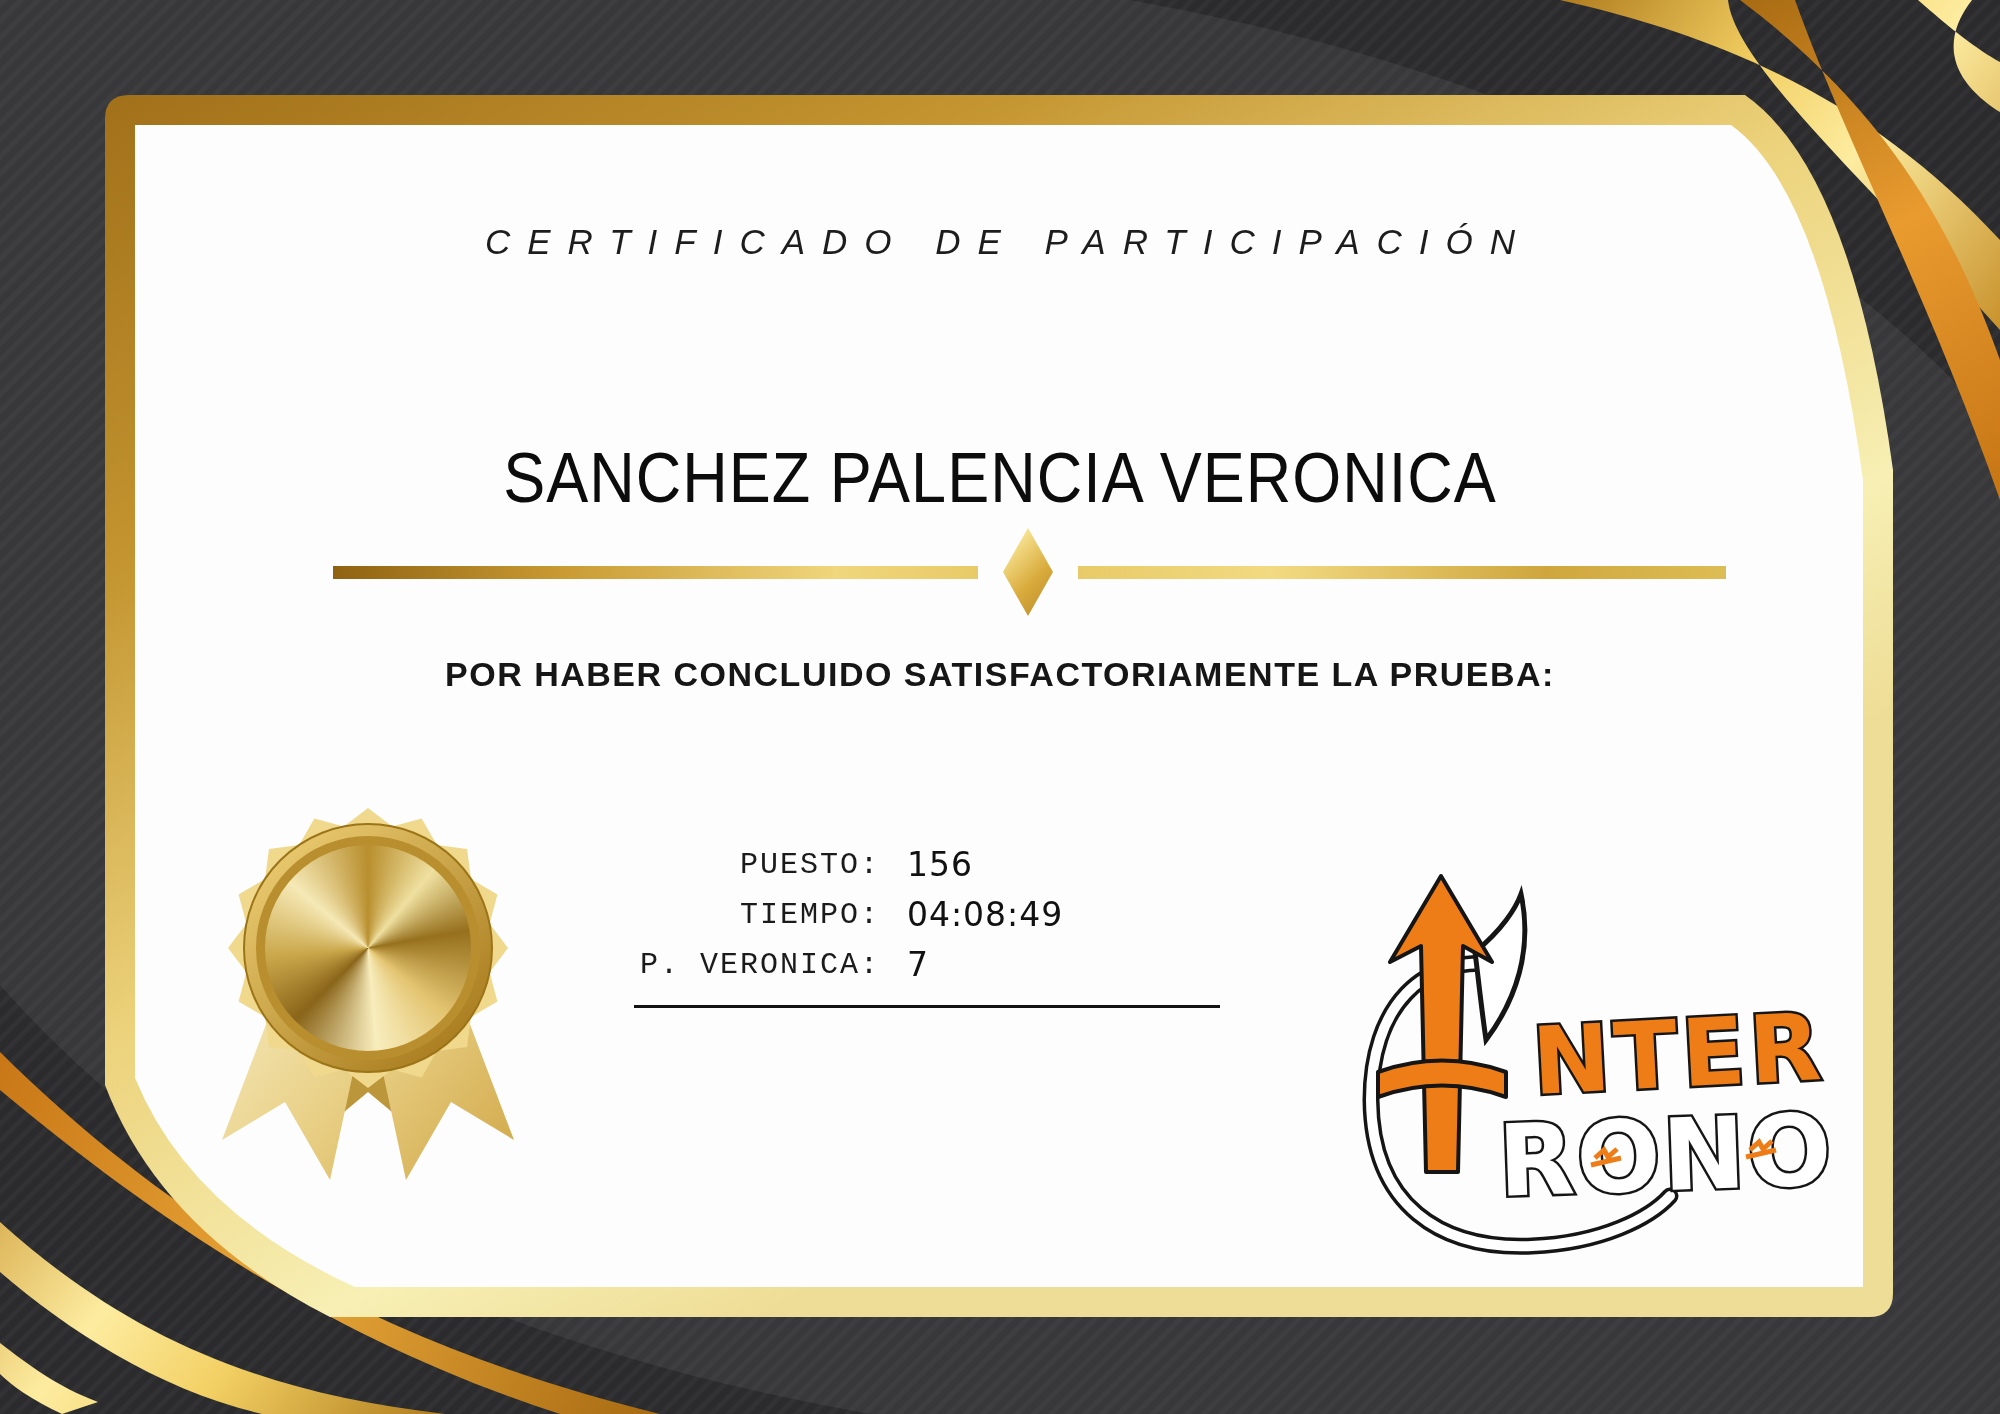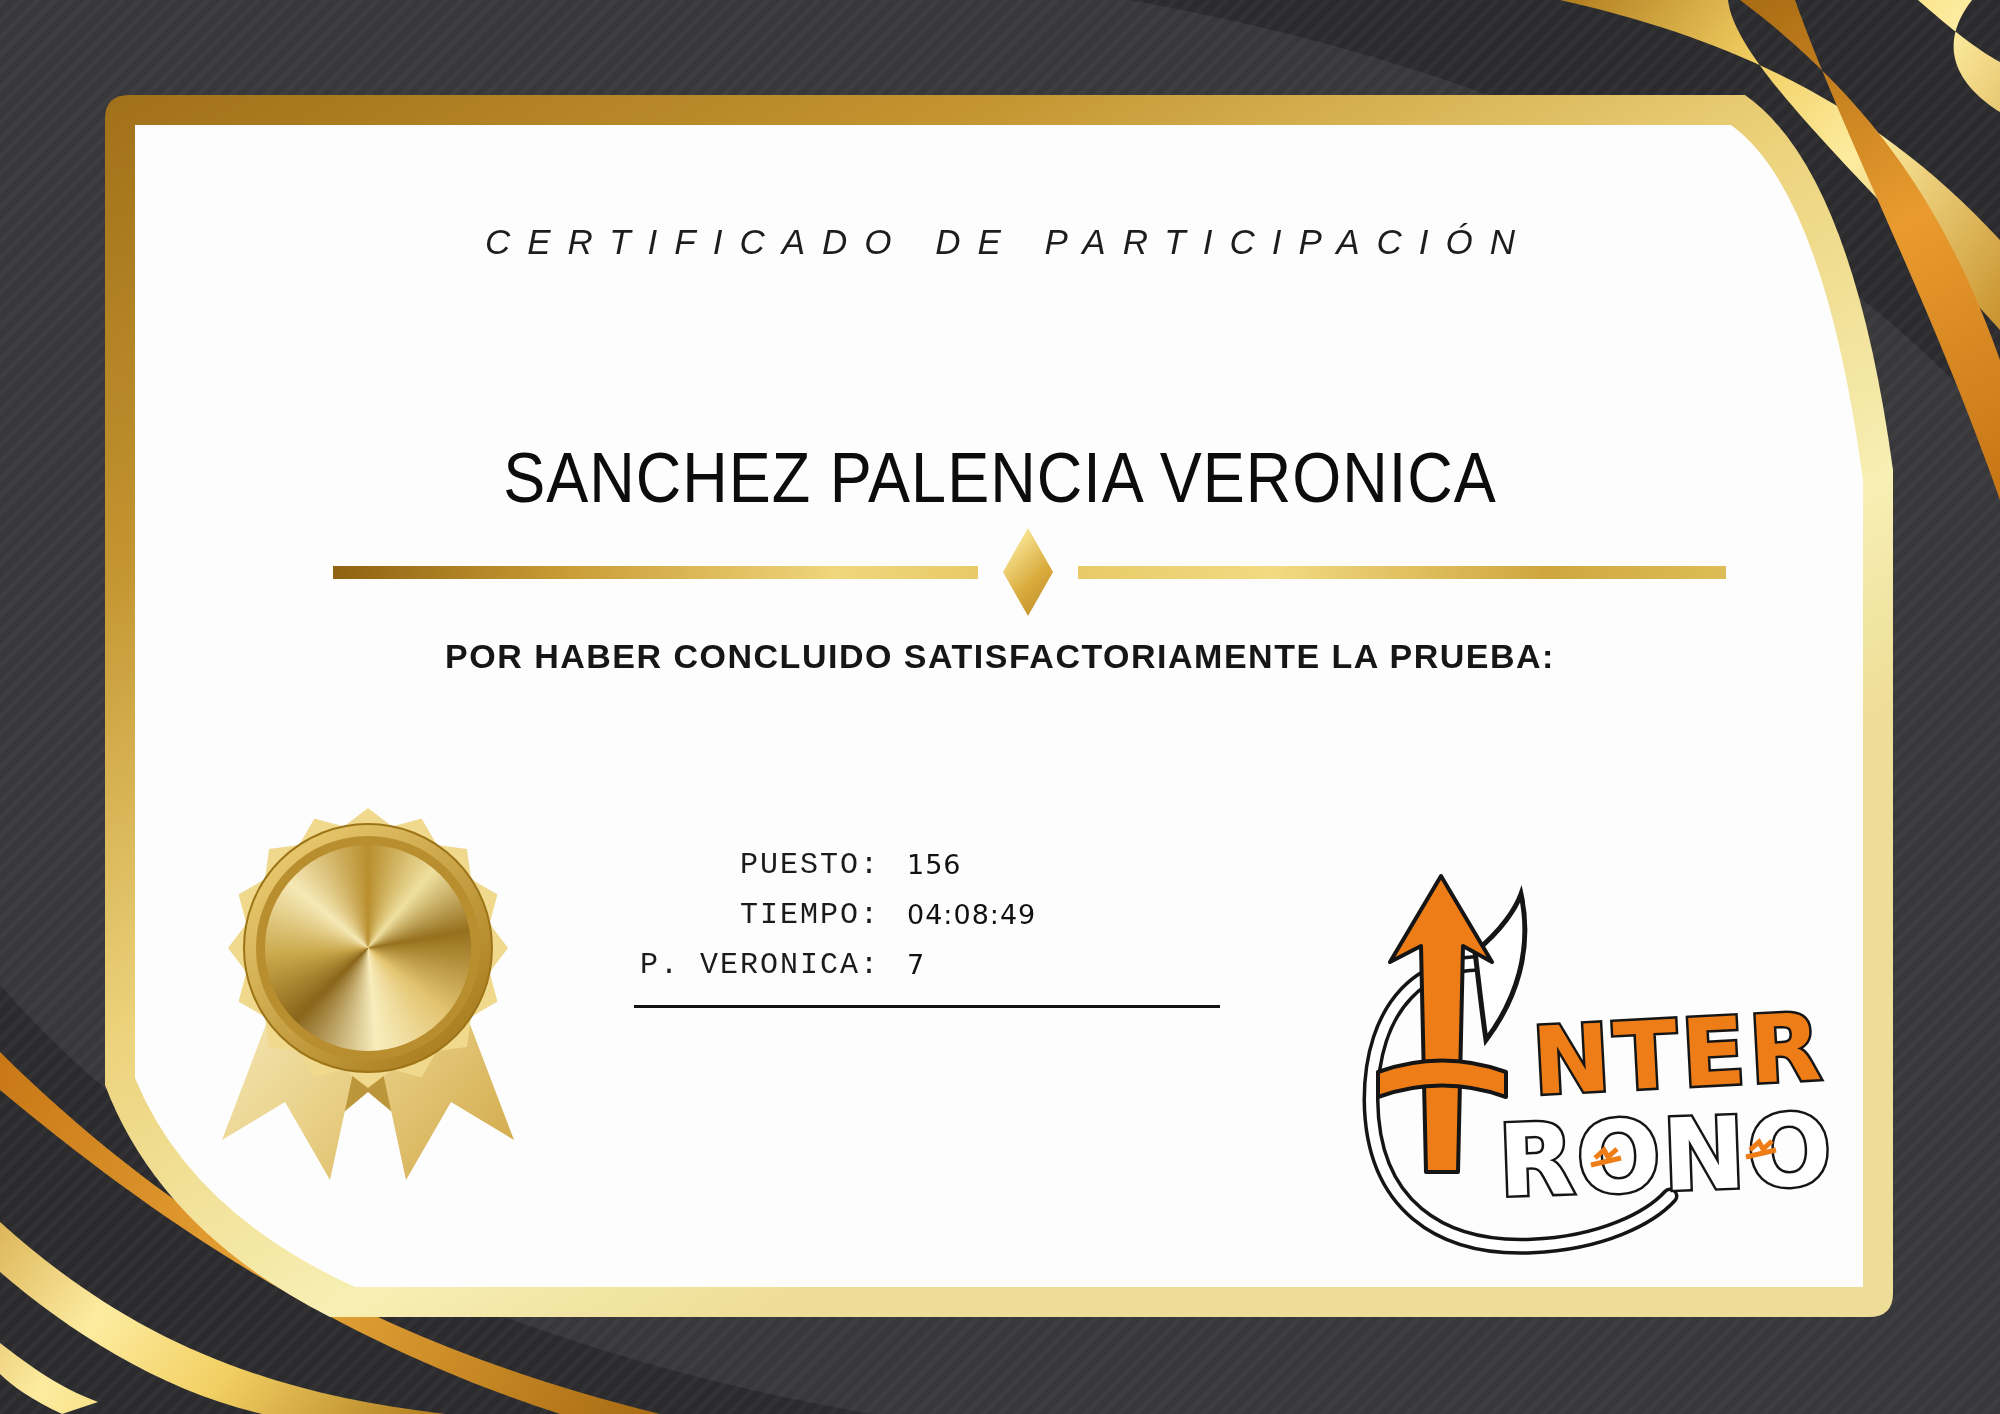--- a/index.html
+++ b/index.html
@@ -27,31 +27,31 @@
   .divider-left{left:333px;width:645px;
     background:linear-gradient(90deg,#8f6212,#c89a33 35%,#f0d67c 78%,#e8cb68);}
   .divider-right{left:1078px;width:648px;
     background:linear-gradient(90deg,#e8cb68,#f2da82 30%,#cfa63e 72%,#ddbd55);}
   .divider-diamond{
     position:absolute;z-index:3;left:1003px;top:528px;width:50px;height:88px;
     clip-path:polygon(50% 0,100% 50%,50% 100%,0 50%);
     background:linear-gradient(135deg,#f6e08e 20%,#d9ab3c 60%,#b9892a);
   }
   .cert-statement{
-    top:637px;
+    top:655px;
     font-size:34px;font-weight:700;color:#161616;letter-spacing:1.5px;
     white-space:nowrap;
   }
   .results{left:560px;top:840px;width:700px;}
   .result-row{display:flex;height:50px;line-height:50px;}
   .result-label{
     width:320px;text-align:right;font-size:30px;color:#1b1b1b;letter-spacing:2px;font-family:Liberation Mono, monospace;
   }
   .result-value{
-    margin-left:27px;font-size:27px;color:#111;
+    margin-left:27px;font-size:33px;color:#111;
     font-family:"DejaVu Sans",sans-serif;letter-spacing:1px;
   }
   .signature-line{
     position:absolute;z-index:3;left:634px;top:1005px;width:586px;height:3px;
     background:#131313;
   }
   .medal-core{
     position:absolute;z-index:2;left:256px;top:836px;width:224px;height:224px;
     box-sizing:border-box;border-radius:50%;border:9px solid #b98e2e;
     background:conic-gradient(from 225deg,

